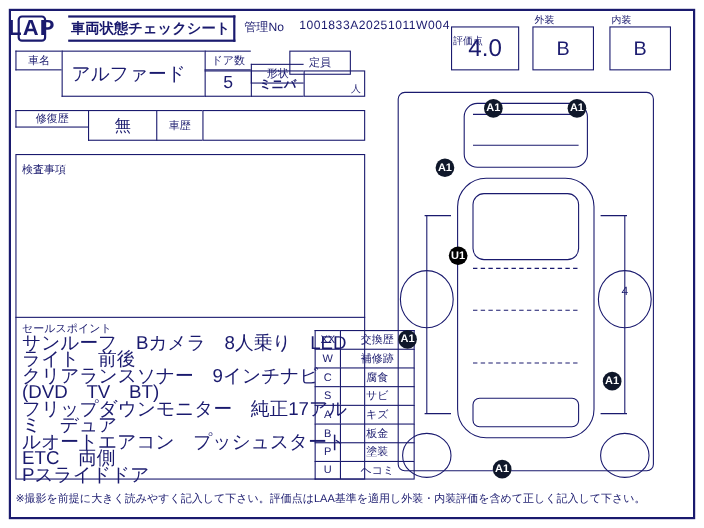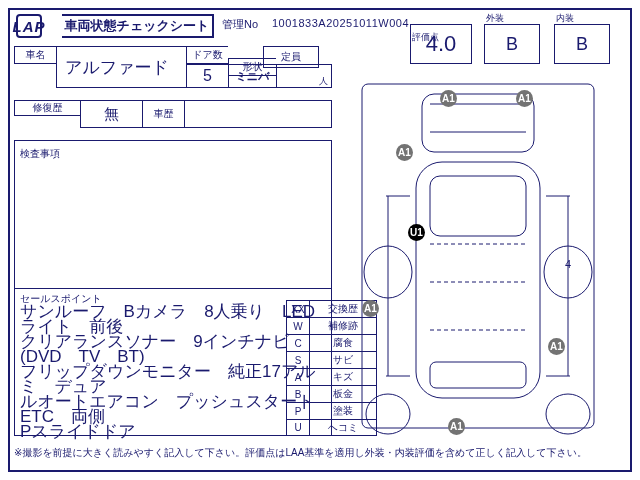--- a/index.html
+++ b/index.html
@@ -5,21 +5,21 @@
   html,body{margin:0;padding:0;background:#fff;}
   body{width:640px;height:480px;font-family:"Liberation Sans","DejaVu Sans",sans-serif;color:#1a1a6e;}
   .sheet{position:relative;width:640px;height:480px;box-sizing:border-box;}
   .frame{position:absolute;left:8px;top:8px;width:624px;height:464px;border:2px solid #1a1a6e;box-sizing:border-box;}
   .cell{position:absolute;box-sizing:border-box;border:1px solid #1a1a6e;}
   .lbl{font-size:10px;color:#1a1a6e;}
   .ctr{display:flex;align-items:center;justify-content:center;}
   .lft{display:flex;align-items:center;}
 
   
-  #logo{left:16px;top:14px;width:26px;height:24px;border:2px solid #1a1a6e;border-radius:4px;display:flex;align-items:center;justify-content:center;font-style:italic;font-weight:bold;font-size:15px;letter-spacing:1px;}
+  #logo{left:16px;top:14px;width:26px;height:24px;border:2px solid #1a1a6e;border-radius:4px;display:flex;align-items:center;justify-content:center;font-weight:bold;font-size:20px;letter-spacing:1px;}
   #title-box{left:62px;top:14px;width:152px;height:24px;border:2px solid #1a1a6e;border-left:none;display:flex;align-items:center;justify-content:center;font-weight:bold;font-size:13px;}
   #kanri-label{left:222px;top:17px;font-size:11px;}
   #kanri-value{left:272px;top:17px;font-size:11px;letter-spacing:0.5px;}
 
   #score-label{left:412px;top:12px;font-size:9px;margin-top:19px;}
   #score-box{left:410px;top:24px;width:62px;height:40px;border:1px solid #1a1a6e;display:flex;align-items:center;justify-content:center;font-size:22px;}
   #ext-label{left:486px;top:12px;font-size:9px;}
   #ext-box{left:484px;top:24px;width:56px;height:40px;border:1px solid #1a1a6e;display:flex;align-items:center;justify-content:center;font-size:18px;}
   #int-label{left:556px;top:12px;font-size:9px;}
   #int-box{left:554px;top:24px;width:56px;height:40px;border:1px solid #1a1a6e;display:flex;align-items:center;justify-content:center;font-size:18px;}
@@ -48,21 +48,21 @@
 
   
   #legend{left:286px;top:300px;width:92px;}
   .lg-row{display:flex;height:17px;}
   .lg-k{width:22px;border:1px solid #1a1a6e;border-right:none;border-bottom:none;display:flex;align-items:center;justify-content:center;font-size:10px;}
   .lg-v{width:66px;border:1px solid #1a1a6e;border-bottom:none;display:flex;align-items:center;justify-content:center;font-size:10px;}
   .lg-row:last-child .lg-k,.lg-row:last-child .lg-v{border-bottom:1px solid #1a1a6e;}
 
   
   #diagram{position:absolute;left:344px;top:76px;width:276px;height:360px;}
-  .mark{position:absolute;width:17px;height:17px;border-radius:50%;background:#737373;color:#fff;font-size:10px;display:flex;align-items:center;justify-content:center;font-weight:bold;}
+  .mark{position:absolute;width:17px;height:17px;border-radius:50%;background:#0f172a;color:#fff;font-size:10px;display:flex;align-items:center;justify-content:center;font-weight:bold;}
   .mark.u{background:#000000;}
 
   #footer{left:14px;top:446px;width:612px;font-size:10px;}
 </style>
 </head>
 <body>
 
 <div class="sheet">
   <div class="frame"></div>
 

